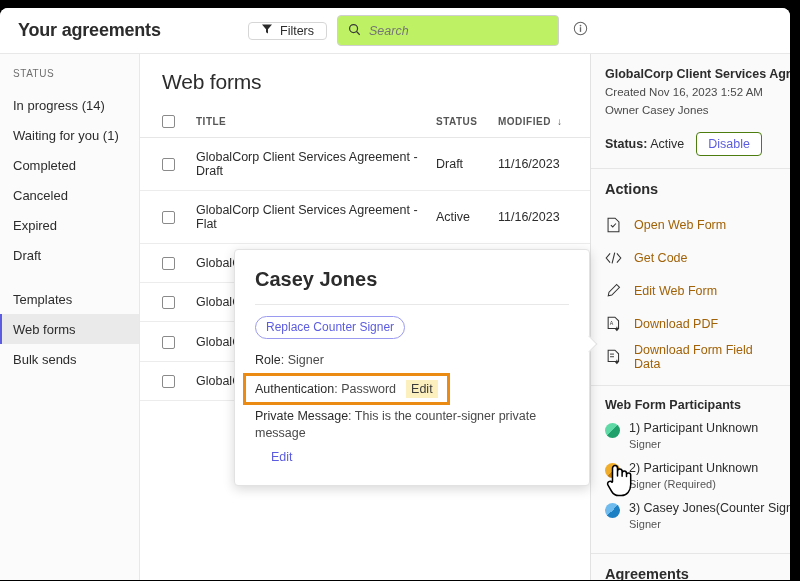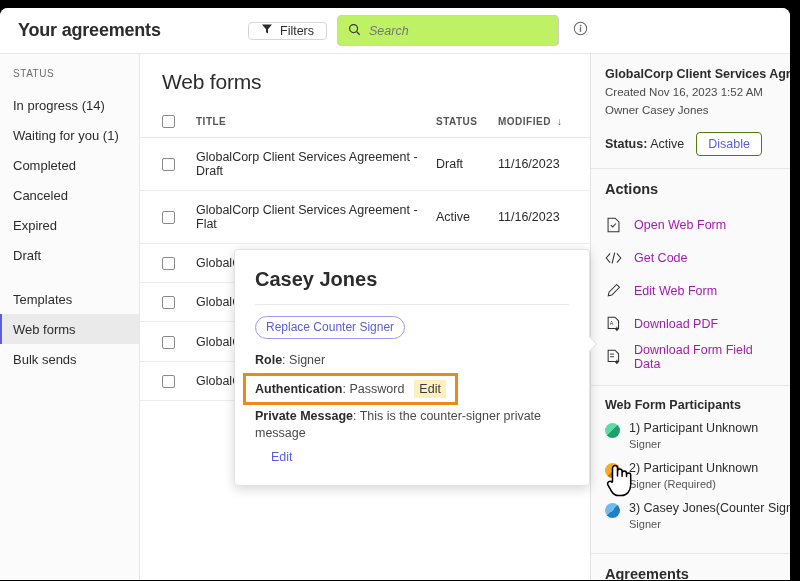--- a/index.html
+++ b/index.html
@@ -205,21 +205,21 @@
     border: 1px solid #9a9af0;
     border-radius: 12px;
     color: #5c5ce0;
     font-size: 12px;
     padding: 3px 10px 4px 10px;
     background: #fff;
     cursor: pointer;
     margin-bottom: 8px;
   }
   .kv { font-size: 12.5px; color: #4a4a4a; margin: 5px 0; line-height: 17px; }
-  .kv b { color: #2c2c2c; font-weight: 700; }
+  .kv b { color: #2c2c2c; font-weight: 400; }
   .auth-row {
     position: relative;
     display: inline-flex;
     align-items: center;
     gap: 10px;
     margin: 6px 0 5px 0;
   }
   .hl-box {
     position: absolute;
     left: -12px; right: -12px;
@@ -277,21 +277,21 @@
     font-weight: 700;
     color: #2c2c2c;
     margin-bottom: 11px;
   }
   .act {
     display: flex;
     align-items: center;
     gap: 12px;
     height: 33px;
     font-size: 12.5px;
-    color: #a21caf;
+    color: #a16207;
     cursor: pointer;
   }
   .act .ic { width: 17px; display: flex; justify-content: center; flex: 0 0 17px; }
   .ppt-h { font-size: 12.5px; font-weight: 700; color: #2c2c2c; margin-bottom: 9px; }
   .ppt {
     display: flex;
     gap: 9px;
     margin-bottom: 9px;
     align-items: flex-start;
     cursor: pointer;

